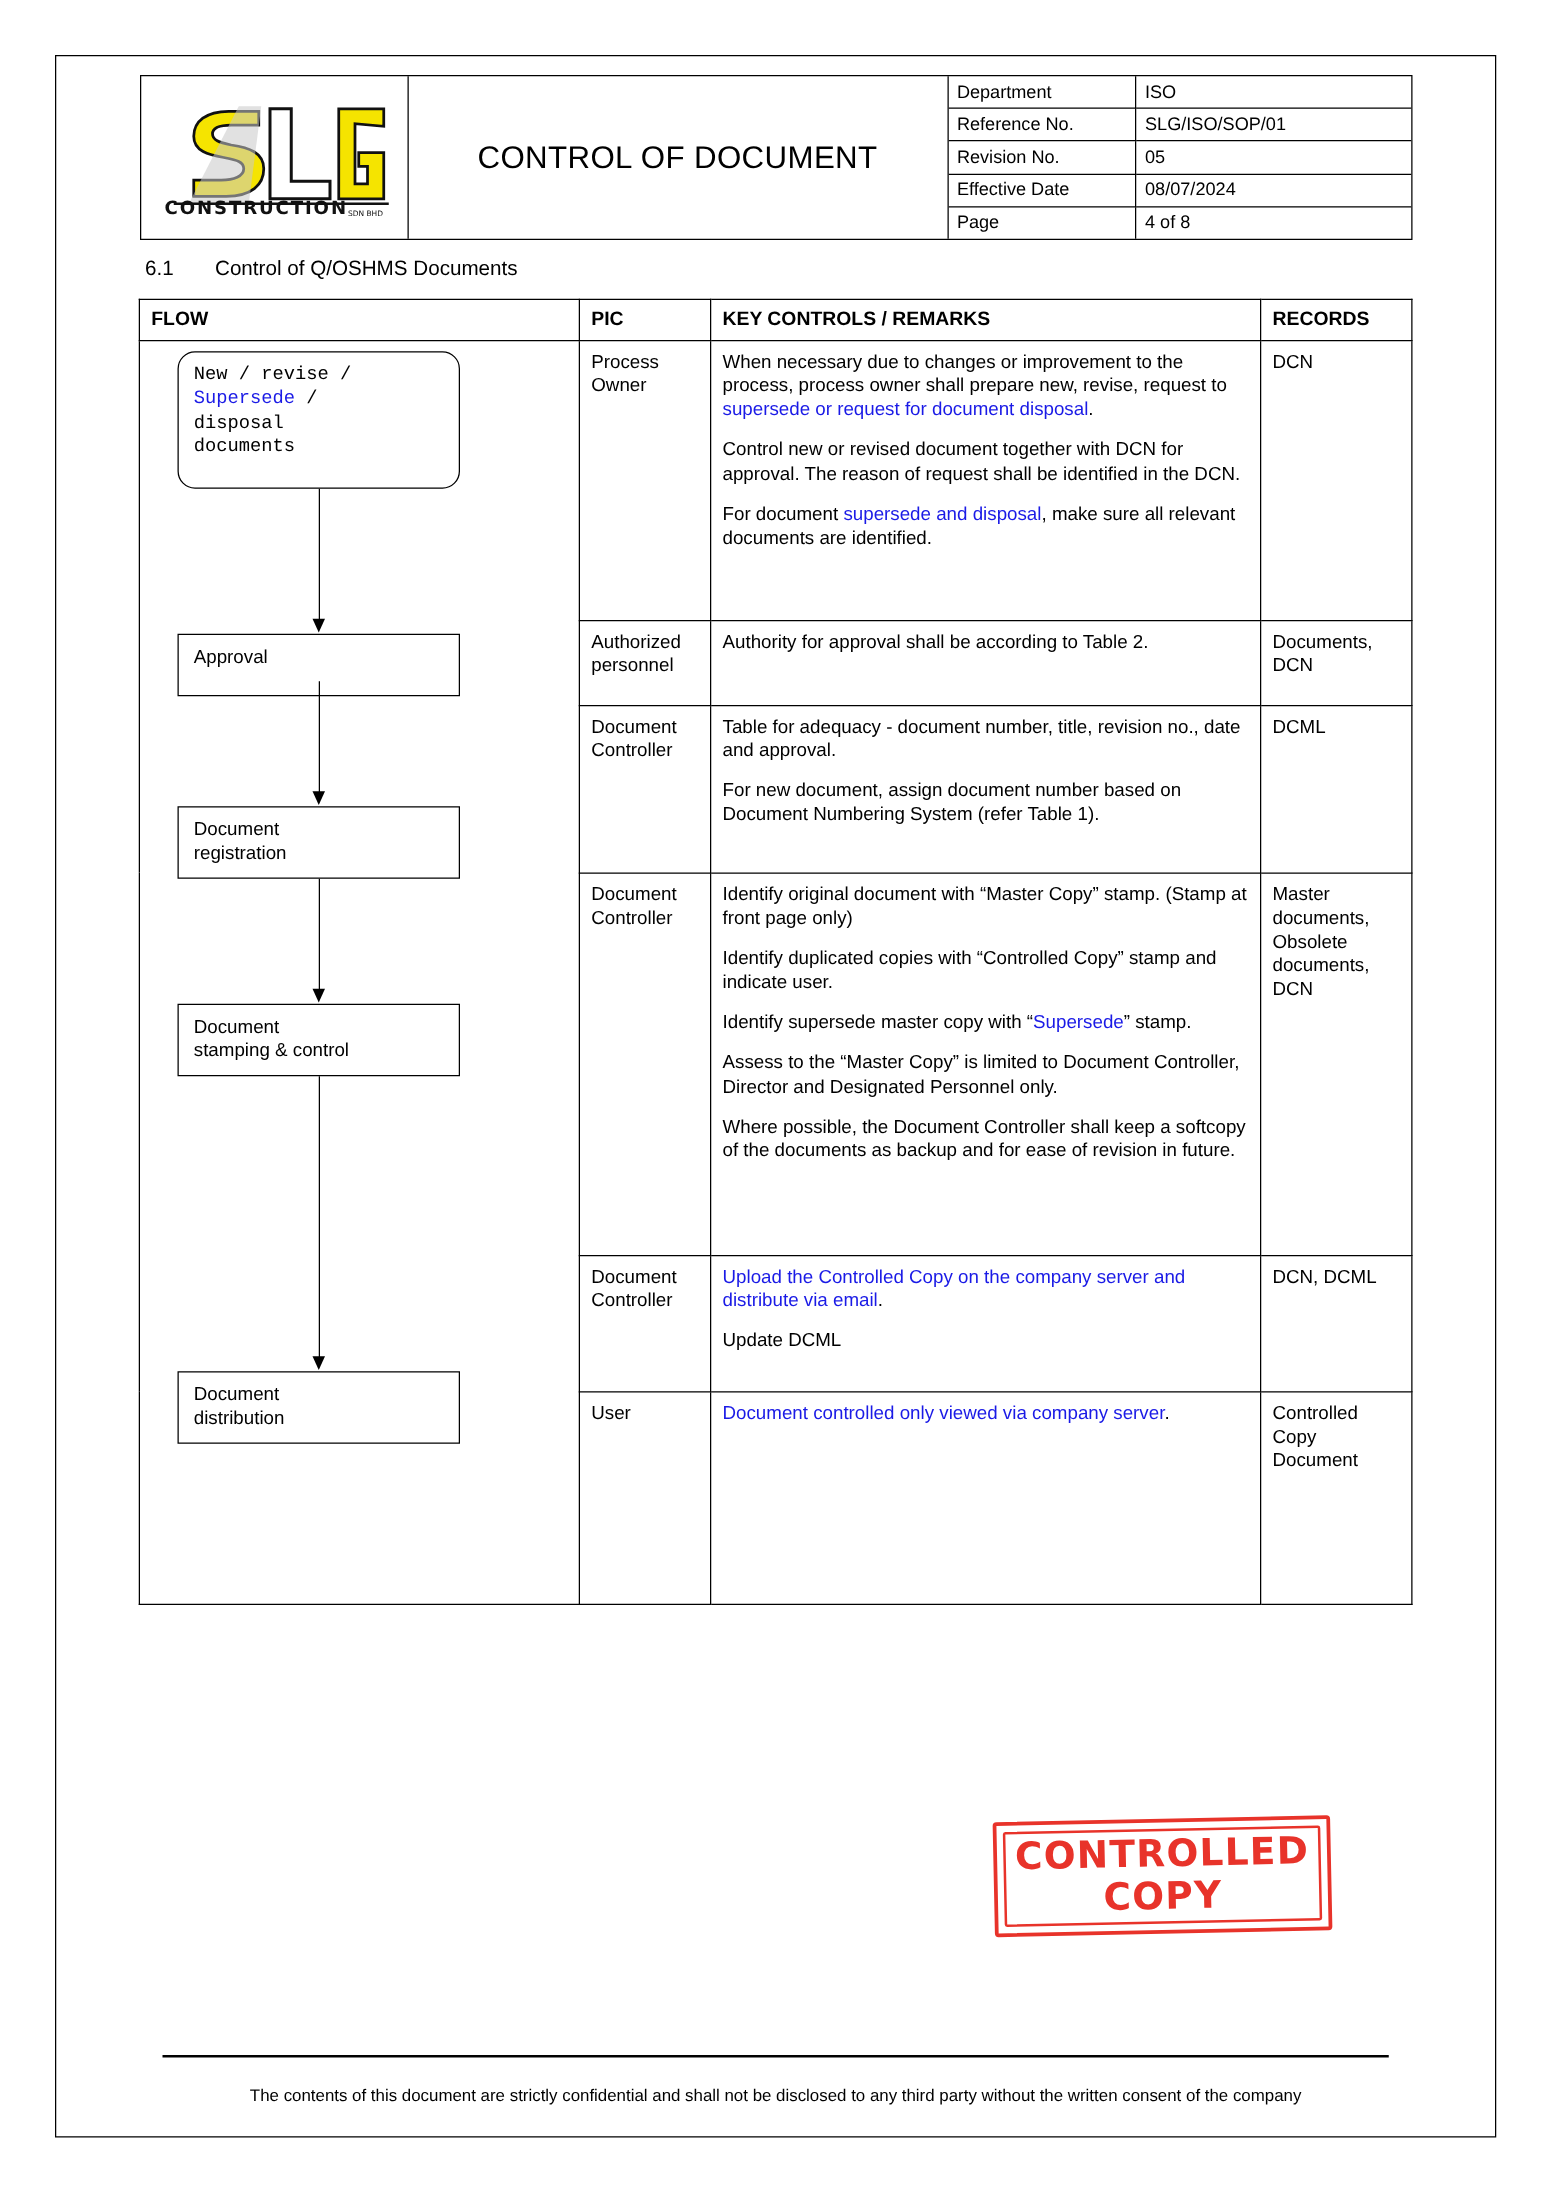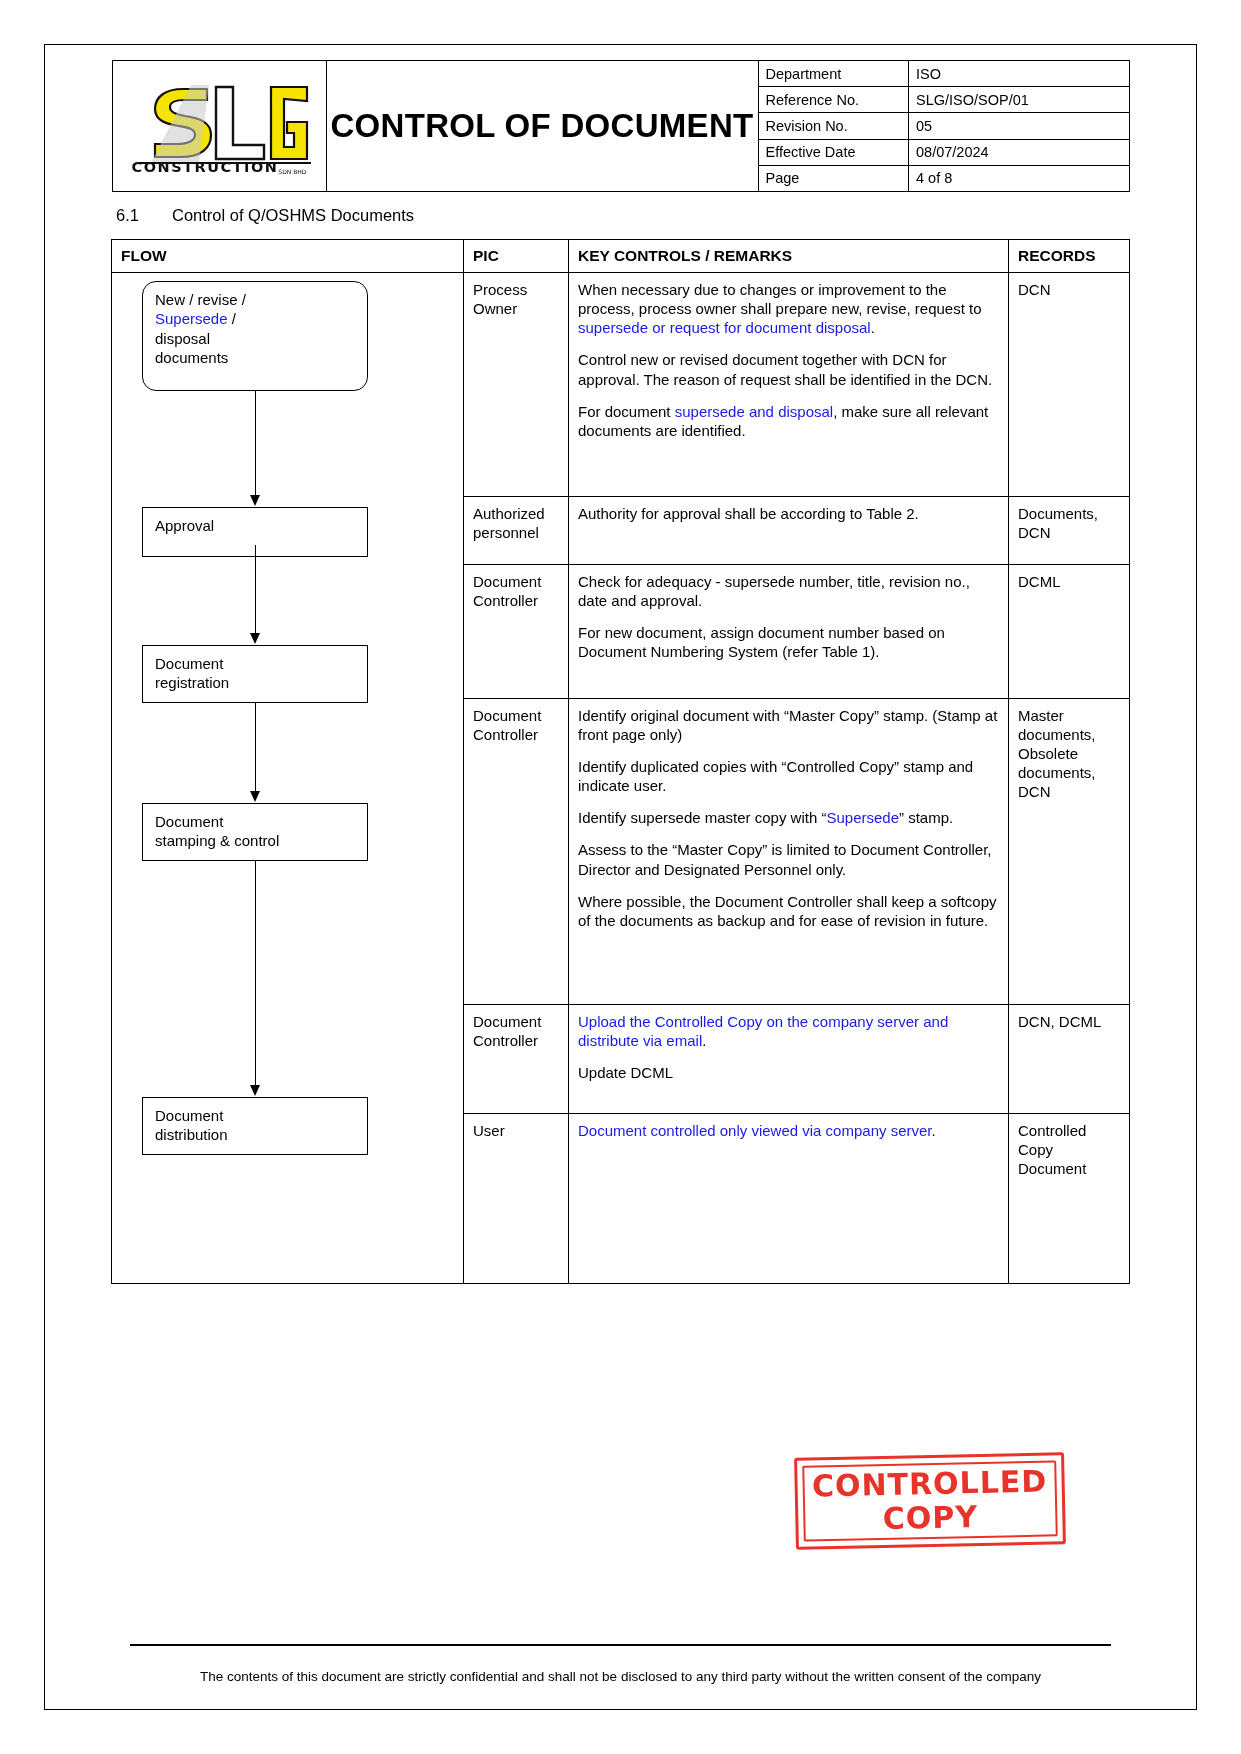--- a/index.html
+++ b/index.html
@@ -49,22 +49,22 @@
     justify-content: center;
     padding: 6px 0;
     box-sizing: border-box;
   }
   .hdr-title {
     flex: 1;
     border-right: 1.5px solid #000;
     display: flex;
     align-items: center;
     justify-content: center;
-    font-size: 33px;
-    font-weight: bold;
+    font-size: 25px;
+    font-weight: normal;
     letter-spacing: .3px;
     box-sizing: border-box;
   }
   .hdr-meta {
     width: 370px;
     box-sizing: border-box;
   }
   .hdr-meta table {
     border-collapse: collapse;
     width: 100%;
@@ -169,21 +169,21 @@
   }
   .node {
     position: absolute;
     border: 1.4px solid #000;
     background: #fff;
     font-size: 15px;
     line-height: 1.3;
     padding: 8px 12px;
     box-sizing: border-box;
   }
-  .node.rounded { border-radius: 14px; }
+  .node.rounded { border-radius: 14px; font-family: Liberation Mono, monospace; }
   .vline {
     position: absolute;
     width: 0;
     border-left: 1.4px solid #000;
   }
   .arrowhead {
     position: absolute;
     width: 0;
     height: 0;
     border-left: 5.5px solid transparent;
@@ -380,21 +380,21 @@
           <td class="c-pic">Authorized personnel</td>
           <td>
             <p class="para"><span>Authority for approval shall be according to Table 2.</span></p>
           </td>
           <td class="c-rec">Documents, DCN</td>
         </tr>
 
         <tr>
           <td class="c-pic">Document Controller</td>
           <td>
-            <p class="para"><span>Check for adequacy - supersede number, title, revision no., date and approval.</span></p>
+            <p class="para"><span>Table for adequacy - document number, title, revision no., date and approval.</span></p>
             <p class="para"><span>For new document, assign document number based on Document Numbering System (refer Table 1).</span></p>
           </td>
           <td class="c-rec">DCML</td>
         </tr>
 
         <tr>
           <td class="c-pic">Document Controller</td>
           <td>
             <p class="para"><span>Identify original document with “Master Copy” stamp. (Stamp at front page only)</span></p>
             <p class="para"><span>Identify duplicated copies with “Controlled Copy” stamp and indicate user.</span></p>

